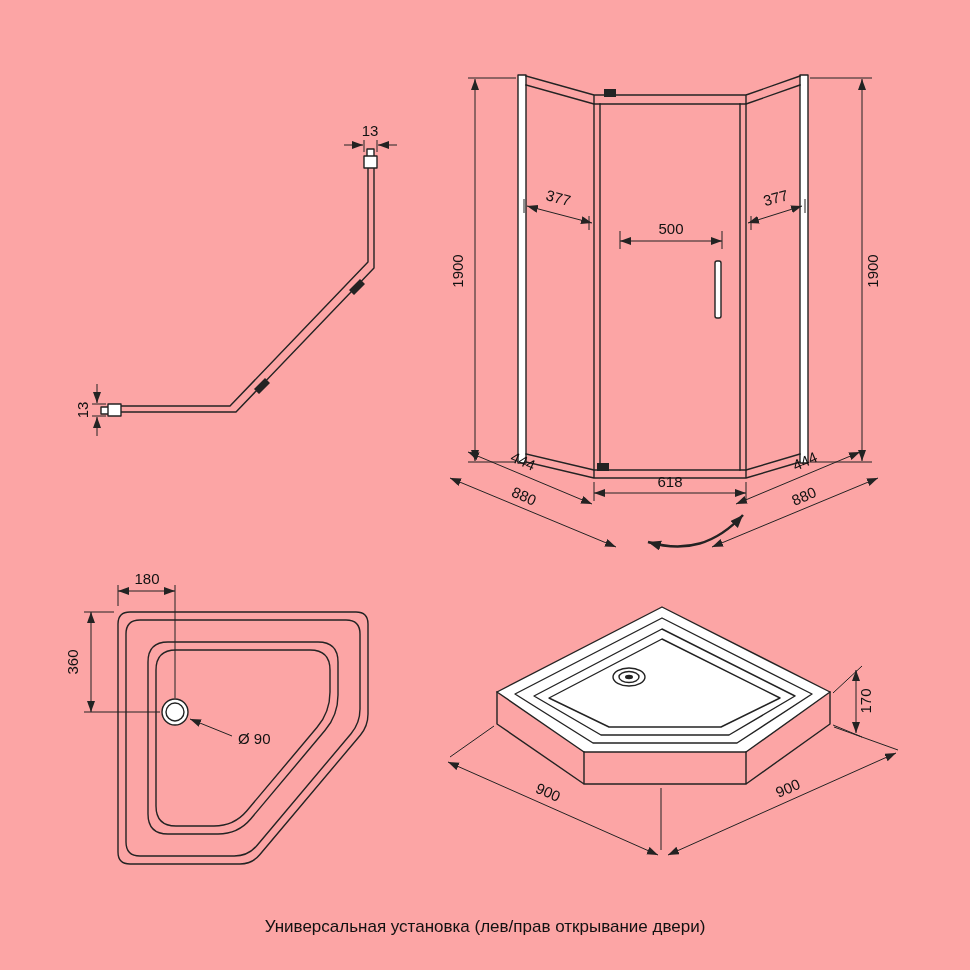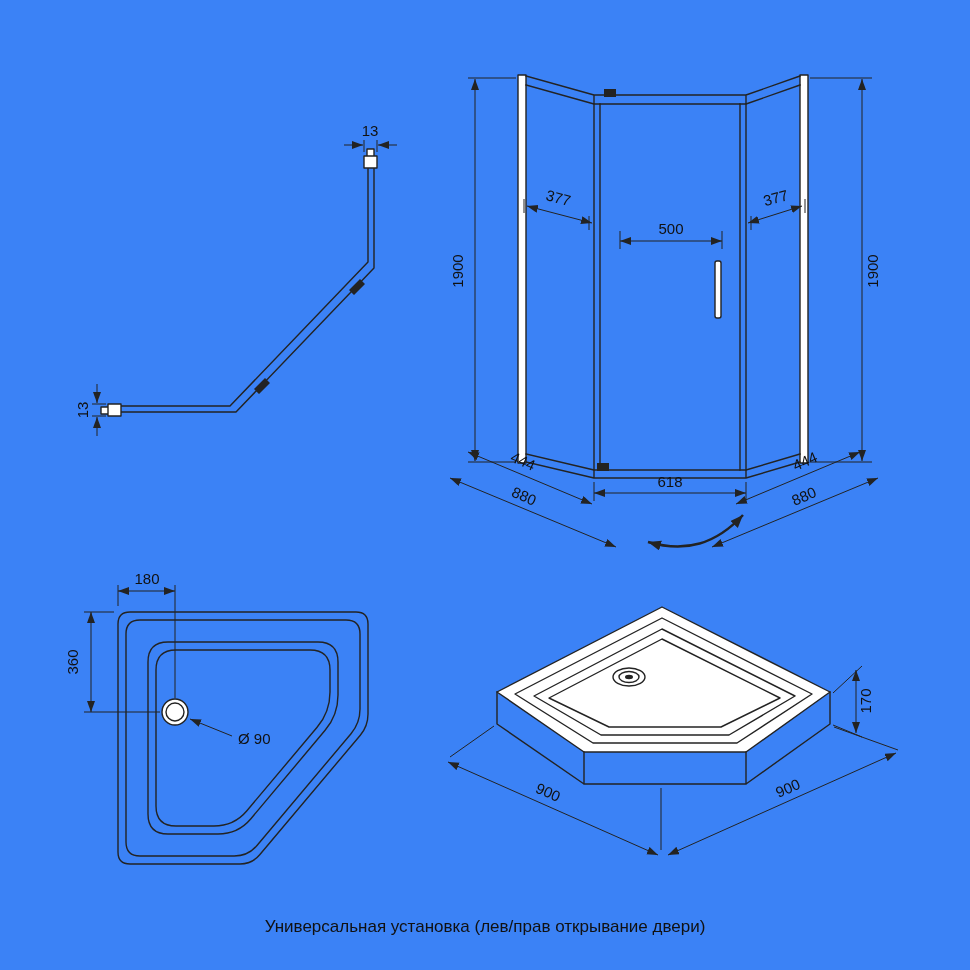--- a/index.html
+++ b/index.html
@@ -1,16 +1,16 @@
 <!DOCTYPE html>
 <html><head>
 <meta charset="utf-8">
 <style>
   html,body{margin:0;padding:0;background:#fff;}
-  .canvas{width:970px;height:970px;background:#3b82f6;position:relative;font-family:"Liberation Sans",sans-serif;}
+  .canvas{width:970px;height:970px;background:#fca5a5;position:relative;font-family:"Liberation Sans",sans-serif;}
   svg{display:block;}
   .ln{fill:none;stroke:#232323;stroke-width:1.4;stroke-linejoin:round;stroke-linecap:square;}
   .lnf{fill:#ffffff;stroke:#232323;stroke-width:1.4;stroke-linejoin:round;}
   .dim{fill:none;stroke:#232323;stroke-width:1;}
   .blk{fill:#232323;stroke:none;}
   .t{font-family:"Liberation Sans",sans-serif;font-size:15px;fill:#111111;text-anchor:middle;}
   .cap{font-size:17px;}
 </style>
 </head>
 <body>

